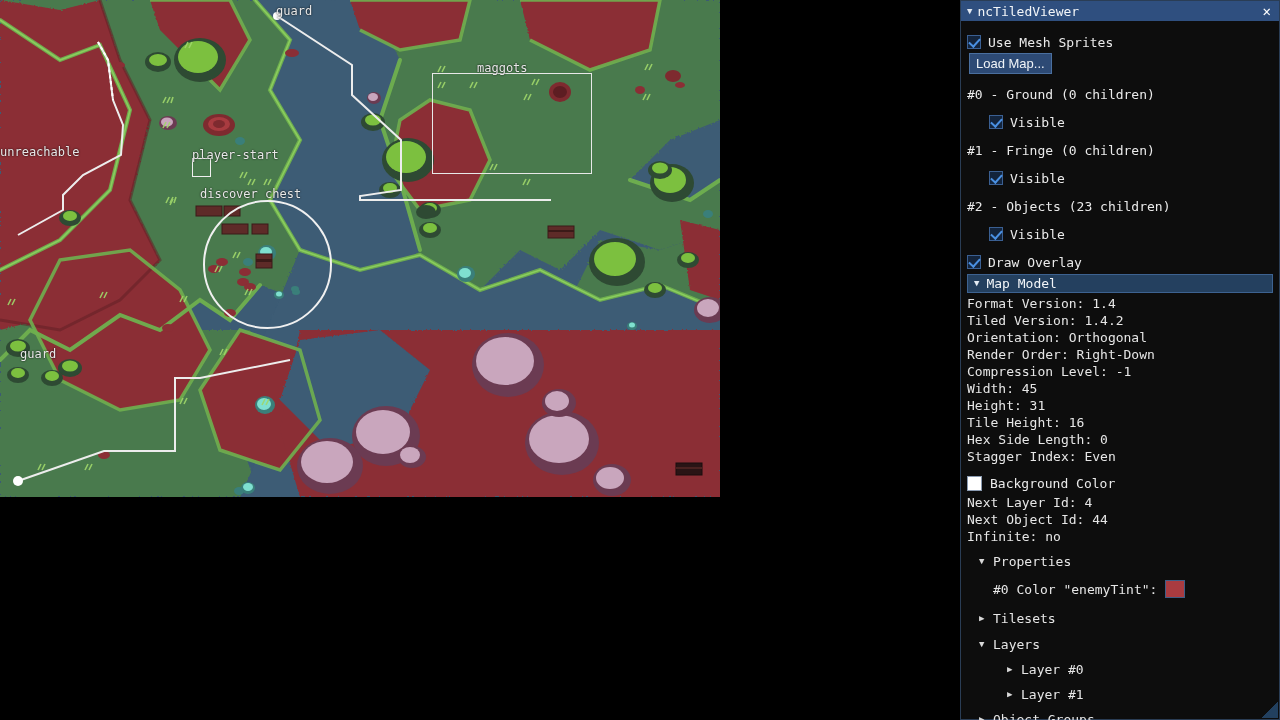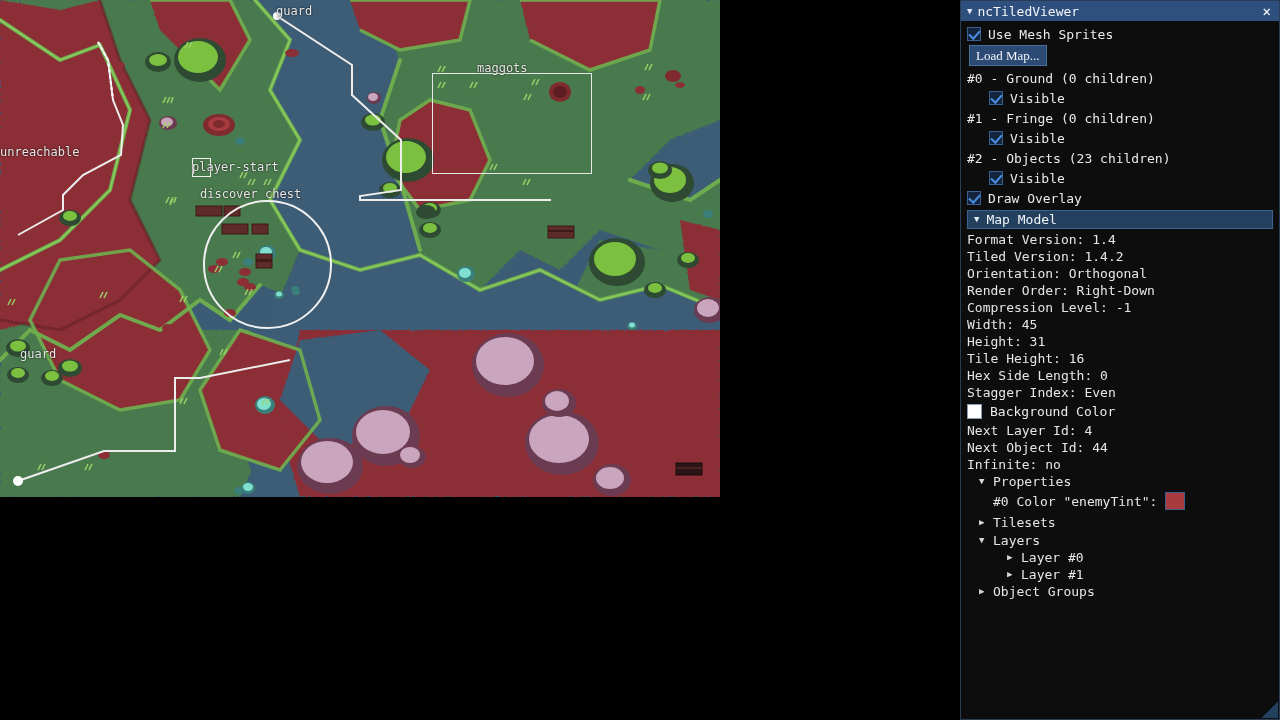--- a/index.html
+++ b/index.html
@@ -16,33 +16,33 @@
 
   
   #panel{position:absolute;left:960px;top:0;width:320px;height:720px;background:#0d0d0d;
          border:1px solid #2a3d55;box-sizing:border-box;}
   #titlebar{height:20px;background:#2f4f7f;display:flex;align-items:center;padding:0 6px;box-sizing:border-box;}
   #titlebar .tri{color:#dfe6ef;font-size:9px;margin-right:5px;line-height:9px;}
   #titlebar .ttl{color:#f2f5f8;font-size:13px;line-height:13px;flex:1;}
   #titlebar .x{color:#ffffff;font-size:14px;line-height:14px;cursor:pointer;padding:0 2px;}
 
   .body{padding:3px 6px 0 6px;}
-  .row{display:flex;align-items:center;height:20px;color:#eaeaea;font-size:13px;line-height:13px;white-space:nowrap;}
+  .row{display:flex;align-items:center;height:20px;color:#eaeaea;font-size:13px;line-height:13px;white-space:nowrap;margin-top:8px;}
   .row.ind1{padding-left:22px;}
   .row.ind2{padding-left:12px;}
   .row.ind3{padding-left:26px;}
   .row.ind4{padding-left:40px;}
 
   .cb{width:14px;height:14px;background:#13243c;border:1px solid #3a5f92;box-sizing:border-box;
       margin-right:7px;position:relative;flex:0 0 auto;cursor:pointer;}
   .cb.on::after{content:"";position:absolute;left:3px;top:0px;width:5px;height:9px;
       border:solid #4a90e2;border-width:0 2.5px 2.5px 0;transform:rotate(42deg);}
   .btn{display:inline-block;background:#2d4a75;border:1px solid #4a6f9f;color:#f0f4f8;
       font-size:13px;line-height:13px;padding:3px 6px;margin:1px 0 2px 2px;cursor:pointer;
-      font-family:Liberation Serif, serif;text-align:right;}
+      font-family:Liberation Sans, sans-serif;text-align:right;}
   .hdr{background:#24405f;border:1px solid #3d6290;display:flex;align-items:center;height:19px;
       margin:2px 0 2px 0;padding-left:6px;box-sizing:border-box;cursor:pointer;}
   .hdr .tri{color:#e4ecf4;font-size:9px;margin-right:7px;line-height:9px;}
   .hdr .t{color:#f2f5f8;font-size:13px;line-height:13px;}
   .kv{color:#e6e6e6;font-size:13px;line-height:17px;height:17px;white-space:nowrap;}
   .swatch-bg{width:15px;height:15px;background:#ffffff;border:1px solid #8a9ab0;box-sizing:border-box;margin-right:8px;flex:0 0 auto;cursor:pointer;}
   .swatch-red{width:20px;height:18px;background:#a93b40;border:1px solid #3f5d86;box-sizing:border-box;margin-left:8px;flex:0 0 auto;cursor:pointer;}
   .tri-s{color:#d8d8d8;font-size:9px;line-height:9px;margin-right:6px;width:8px;display:inline-block;flex:0 0 auto;}
   .treelabel{color:#e6e6e6;font-size:13px;line-height:13px;}
   .grip{position:absolute;right:1px;bottom:1px;width:16px;height:16px;
@@ -366,21 +366,21 @@
 
     <div class="gizmo-rect" style="left:432px;top:73px;width:158px;height:99px;"></div>
 
     <div class="gizmo-circle" style="left:203px;top:200px;width:125px;height:125px;"></div>
 
     <div class="gizmo-sq" style="left:192px;top:158px;width:17px;height:17px;"></div>
 
     <div class="lbl" style="left:276px;top:5px;">guard</div>
     <div class="lbl" style="left:433px;top:62px;padding-left:44px;">maggots</div>
     <div class="lbl" style="left:0px;top:146px;">unreachable</div>
-    <div class="lbl" style="left:192px;top:161px;">player-start</div>
+    <div class="lbl" style="left:192px;top:149px;">player-start</div>
     <div class="lbl" style="left:200px;top:188px;">discover chest</div>
     <div class="lbl" style="left:20px;top:348px;">guard</div>
   </div>
 
   <div id="panel">
 
     <div id="titlebar">
       <span class="tri">▼</span>
       <span class="ttl">ncTiledViewer</span>
       <span class="x">✕</span>

